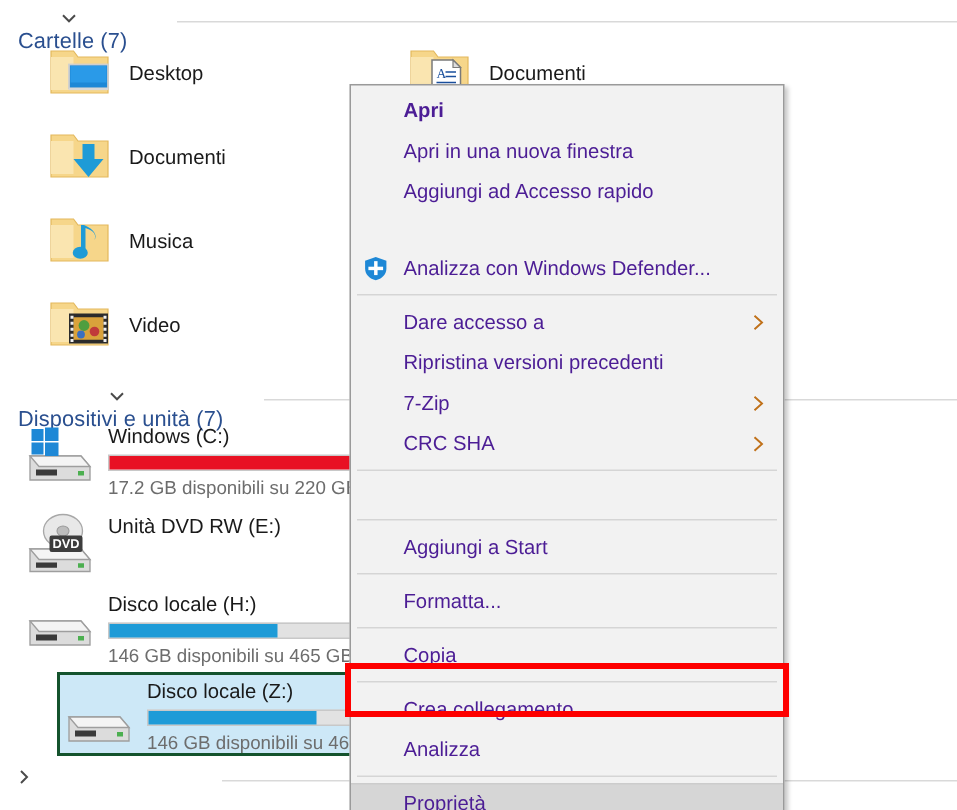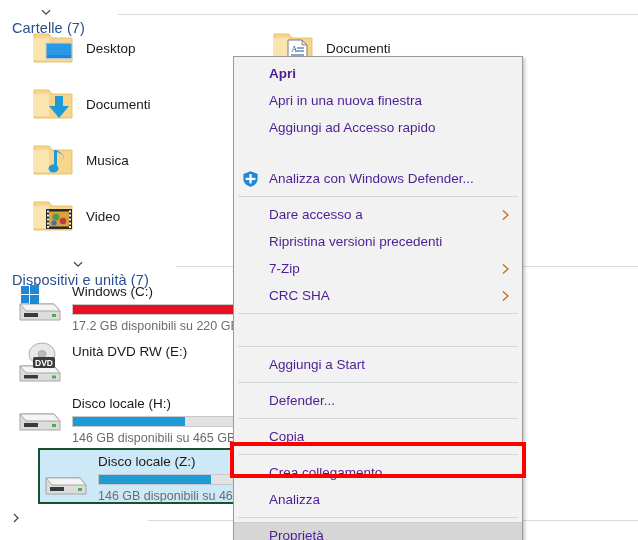--- a/index.html
+++ b/index.html
@@ -437,21 +437,21 @@
     <div class="menu-gap"></div>
     <div class="menu-sep"></div>
 
     <div class="menu-item">
       <span>Aggiungi a Start</span>
     </div>
 
     <div class="menu-sep"></div>
 
     <div class="menu-item">
-      <span>Defender...</span>
+      <span>Formatta...</span>
     </div>
 
     <div class="menu-sep"></div>
 
     <div class="menu-item">
       <span>Copia</span>
     </div>
 
     <div class="menu-sep"></div>
 

